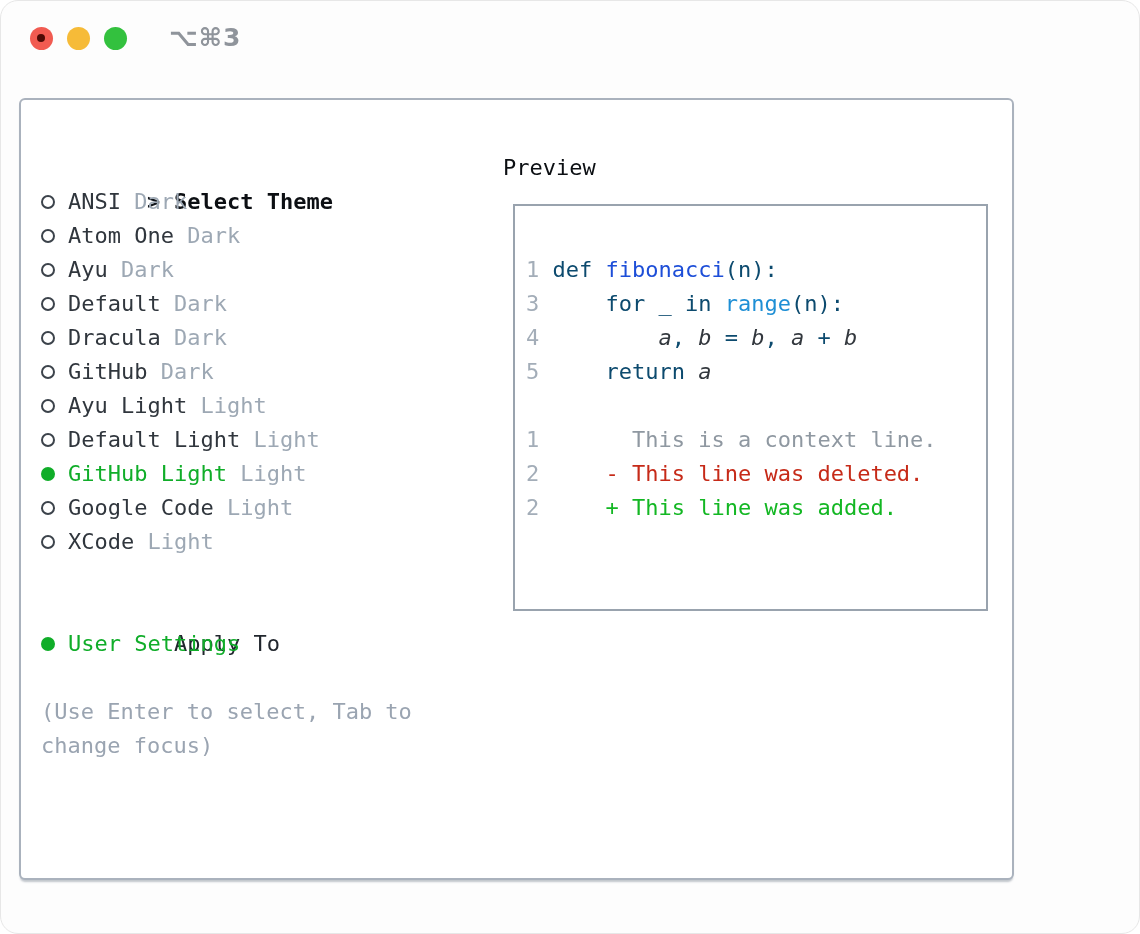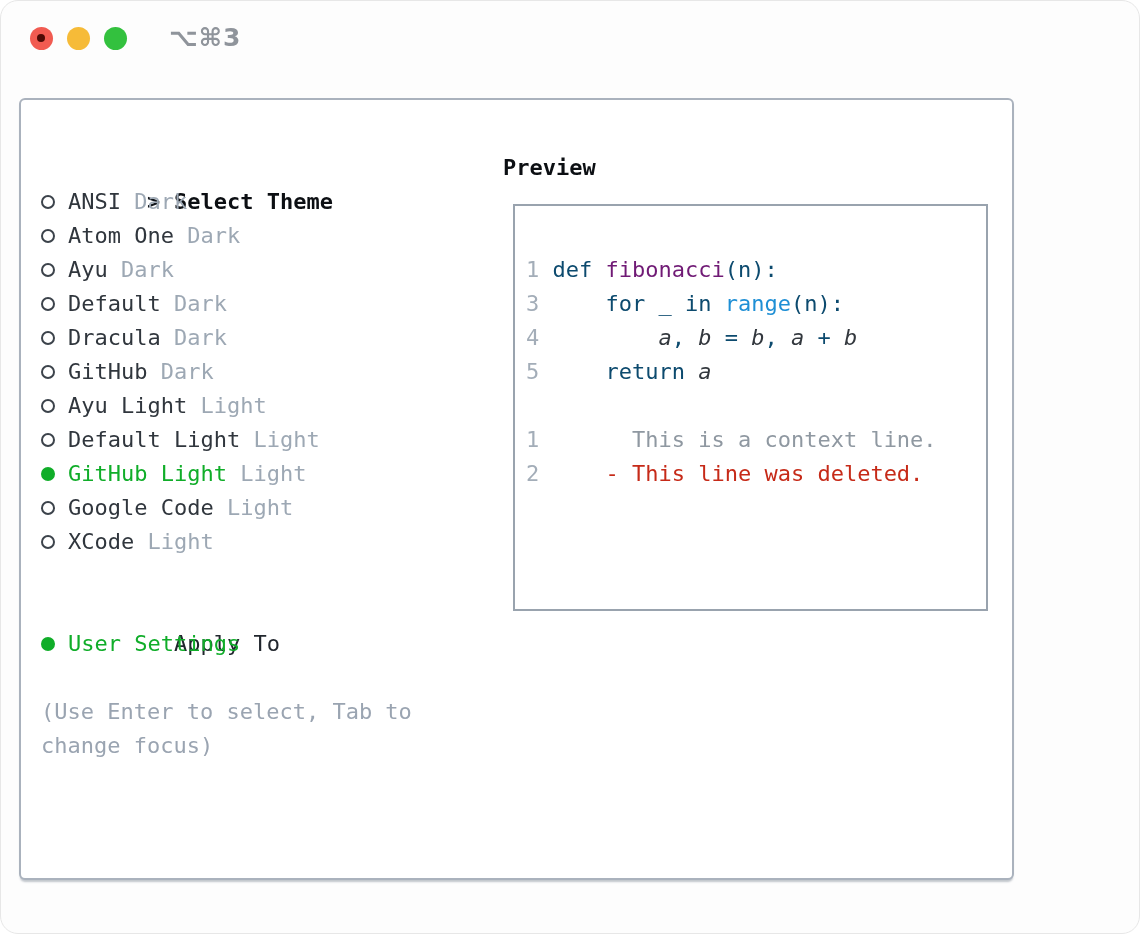--- a/index.html
+++ b/index.html
@@ -55,31 +55,31 @@
   .spacer { height:34px; }
 
   .hint {
     width:430px; font-size:22px; line-height:34px; color:#9aa4b1;
     white-space:normal; word-break:normal;
   }
 
   
   .preview-title {
     position:absolute; left:482px; top:51px; height:34px; line-height:34px;
-    font-size:22px; font-weight:bold; color:#0c0f13;
+    font-size:22px; font-weight:normal; color:#0c0f13;
   }
   .preview-box {
     position:absolute; left:492px; top:104px; width:475px; height:407px;
     background:#ffffff; border:2px solid #99a3ae;
   }
   .code { position:absolute; left:11px; top:47px; }
   .code-line { height:34px; line-height:34px; font-size:22px; white-space:pre; }
   .ln { color:#a3adb8; }
   .tk-plain { color:#0c4a6e; }
-  .tk-fn   { color:#701a75; }
+  .tk-fn   { color:#1d4ed8; }
   .tk-num  { color:#0d7e80; }
   .tk-call { color:#1e8fd5; }
   .tk-var  { color:#33383e; font-style:italic; }
   .tk-ctx  { color:#8f98a1; }
   .tk-del  { color:#c62a18; }
   .tk-add  { color:#13b723; }
 </style>
 </head>
 <body>
 
@@ -134,17 +134,18 @@
 
     <div class="preview-box">
       <div class="code" id="code-block">
           <div class="code-line"><span class="ln">1 </span><span class="tk-plain">def </span><span class="tk-fn">fibonacci</span><span class="tk-plain">(n):</span></div>
           <div class="code-line"><span class="ln">3 </span><span class="tk-plain">    for _ in </span><span class="tk-call">range</span><span class="tk-plain">(n):</span></div>
           <div class="code-line"><span class="ln">4 </span><span class="tk-plain">        </span><span class="tk-var">a</span><span class="tk-plain">, </span><span class="tk-var">b</span><span class="tk-plain"> = </span><span class="tk-var">b</span><span class="tk-plain">, </span><span class="tk-var">a</span><span class="tk-plain"> + </span><span class="tk-var">b</span></div>
           <div class="code-line"><span class="ln">5 </span><span class="tk-plain">    return </span><span class="tk-var">a</span></div>
           <div class="code-line"><span class="ln">  </span></div>
           <div class="code-line"><span class="ln">1 </span><span class="tk-ctx">      This is a context line.</span></div>
           <div class="code-line"><span class="ln">2 </span><span class="tk-del">    - This line was deleted.</span></div>
+          <div class="code-line"><span class="ln">2 </span><span class="tk-add">    + This line was added.</span></div>
         </div>
     </div>
 
   </div>
 </div>
 
 </body></html>

